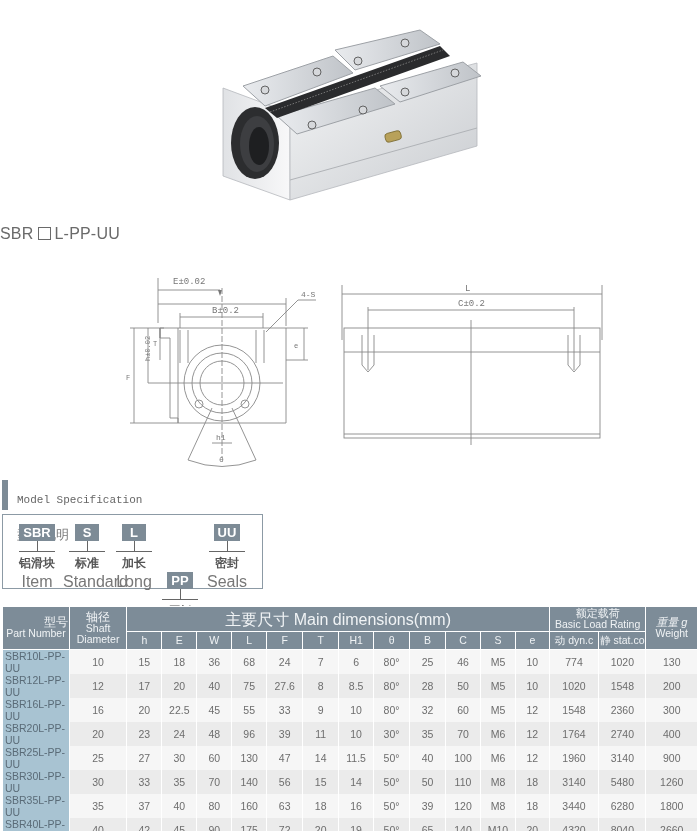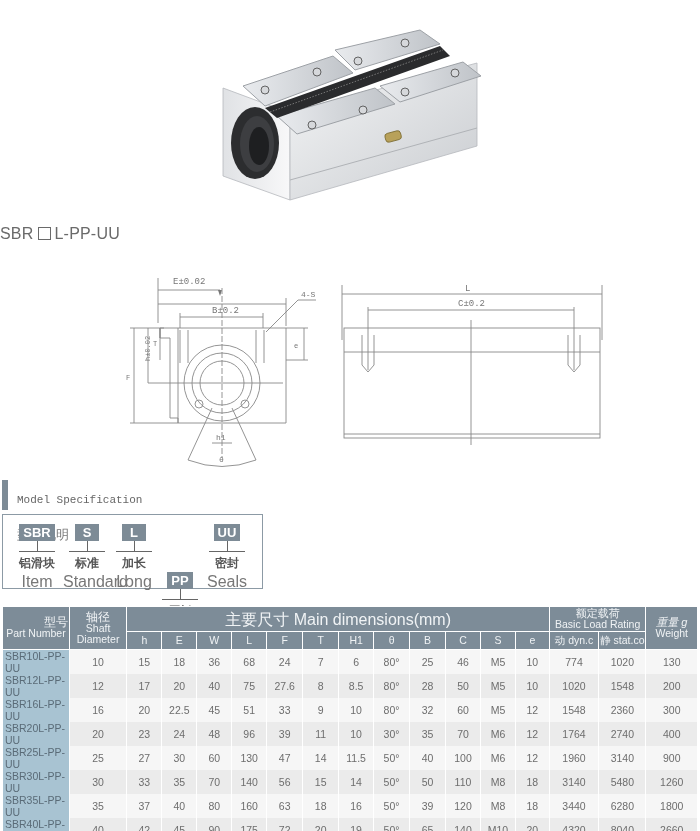--- a/index.html
+++ b/index.html
@@ -308,21 +308,21 @@
         <td>1020</td>
         <td>1548</td>
         <td>200</td>
       </tr>
       <tr class="odd">
         <td class="pn">SBR16L-PP-UU</td>
         <td>16</td>
         <td>20</td>
         <td>22.5</td>
         <td>45</td>
-        <td>51</td>
+        <td>55</td>
         <td>33</td>
         <td>9</td>
         <td>10</td>
         <td>80°</td>
         <td>32</td>
         <td>60</td>
         <td>M5</td>
         <td>12</td>
         <td>1548</td>
         <td>2360</td>

